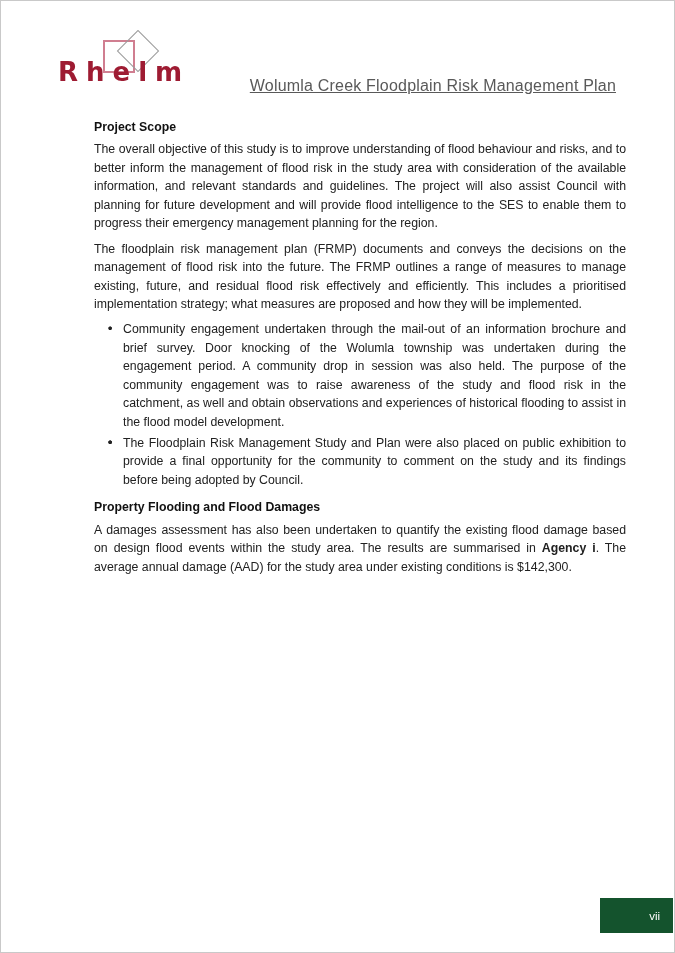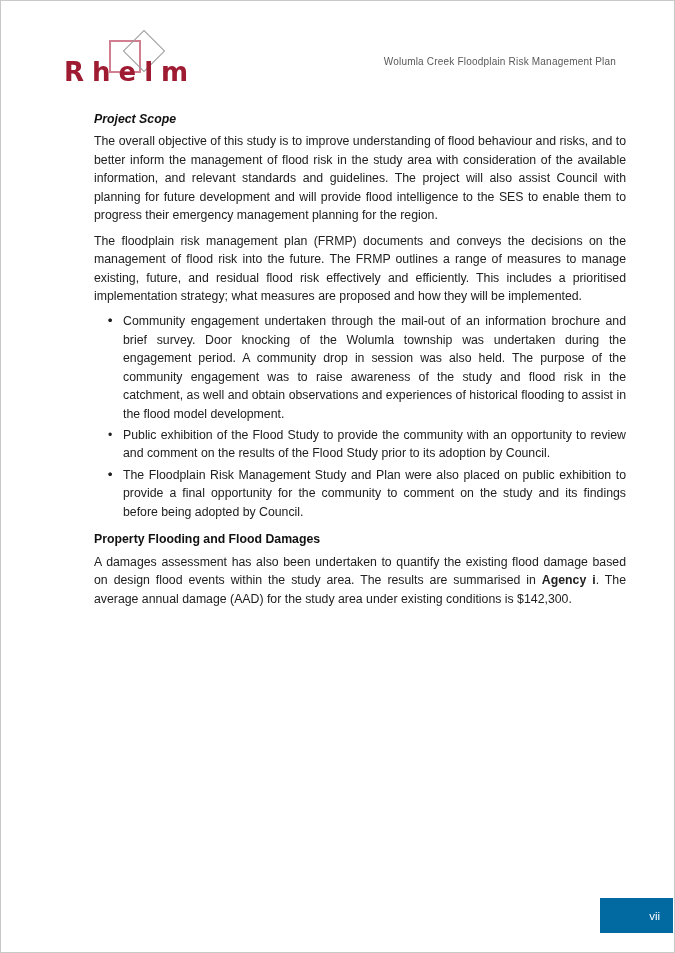--- a/index.html
+++ b/index.html
@@ -8,56 +8,56 @@
     width:675px; height:953px;
     margin:0 auto;
     background:#ffffff;
     border:1px solid #c9c9c9;
     box-sizing:border-box;
     overflow:hidden;
     font-family:"Liberation Sans", sans-serif;
   }
 
   
-  .logo { position:absolute; left:63px; top:28px; width:130px; height:60px; }
+  .logo { position:absolute; left:57px; top:28px; width:130px; height:60px; }
   .logo-shape { position:absolute; z-index:1; background:transparent; }
   .logo-square-red { left:45px; top:11px; width:28px; height:29px; border:2px solid #d07e90; }
   .logo-diamond-gray { left:65px; top:7px; width:28px; height:28px; border:1.5px solid #9b9b9b; transform:rotate(45deg); }
   .logo-text {
     position:absolute; left:0; bottom:2px; z-index:2;
     font-family:"DejaVu Sans", sans-serif;
     font-weight:bold; font-size:26px; letter-spacing:8px;
     color:#9e1b32; white-space:nowrap;
   }
   .doc-title {
-    position:absolute; right:58px; top:55px;
-    font-size:10px; color:#595959; letter-spacing:0.2px;
+    position:absolute; right:58px; top:76px;
+    font-size:16px; color:#595959; letter-spacing:0.2px;text-decoration:underline;
   }
 
   
   .content {
     position:absolute; left:93px; top:101px; width:532px;
     color:#212121; font-size:12.3px; line-height:1.5;
     text-align:justify;
   }
   .content h2 {
     font-size:12.3px; font-weight:bold; color:#111111;
     margin:9px 0 4px 0; text-align:left;
   }
-  .content h2.first { margin-top:8px;font-style:italic; }
+  .content h2.first { margin-top:16px; }
   .content p { margin:0 0 7px 0; }
   ul.bullets { list-style:none; margin:2px 0 4px 0; padding:0; }
   ul.bullets li { position:relative; padding-left:29px; margin:0 0 3px 0; }
   ul.bullets li .bullet-dot { position:absolute; left:14px; top:0; }
 
   
   .page-number-box {
     position:absolute; right:1px; top:897px;
     width:73px; height:35px;
-    background:#0369a1; color:#ffffff;
+    background:#14532d; color:#ffffff;
     font-size:11.5px;
     display:flex; align-items:center; justify-content:flex-end;
     padding-right:13px; box-sizing:border-box;margin-left:10px;
   }
 </style>
 </head>
 <body>
 
 <div class="page">
 
@@ -77,21 +77,20 @@
     <ul class="bullets">
       <li>
         <span class="bullet-dot">•</span>
       </li>
       <li>
         <span class="bullet-dot">•</span>
         <span>Community engagement undertaken through the mail-out of an information brochure and brief survey. Door knocking of the Wolumla township was undertaken during the engagement period. A community drop in session was also held. The purpose of the community engagement was to raise awareness of the study and flood risk in the catchment, as well and obtain observations and experiences of historical flooding to assist in the flood model development.</span>
       </li>
       <li>
         <span class="bullet-dot">•</span>
-        <span>Public exhibition of the Flood Study to provide the community with an opportunity to review and comment on the results of the Flood Study prior to its adoption by Council.</span>
       </li>
       <li>
         <span class="bullet-dot">•</span>
       </li>
       <li>
         <span class="bullet-dot">•</span>
         <span>The Floodplain Risk Management Study and Plan were also placed on public exhibition to provide a final opportunity for the community to comment on the study and its findings before being adopted by Council.</span>
       </li>
     </ul>
 

